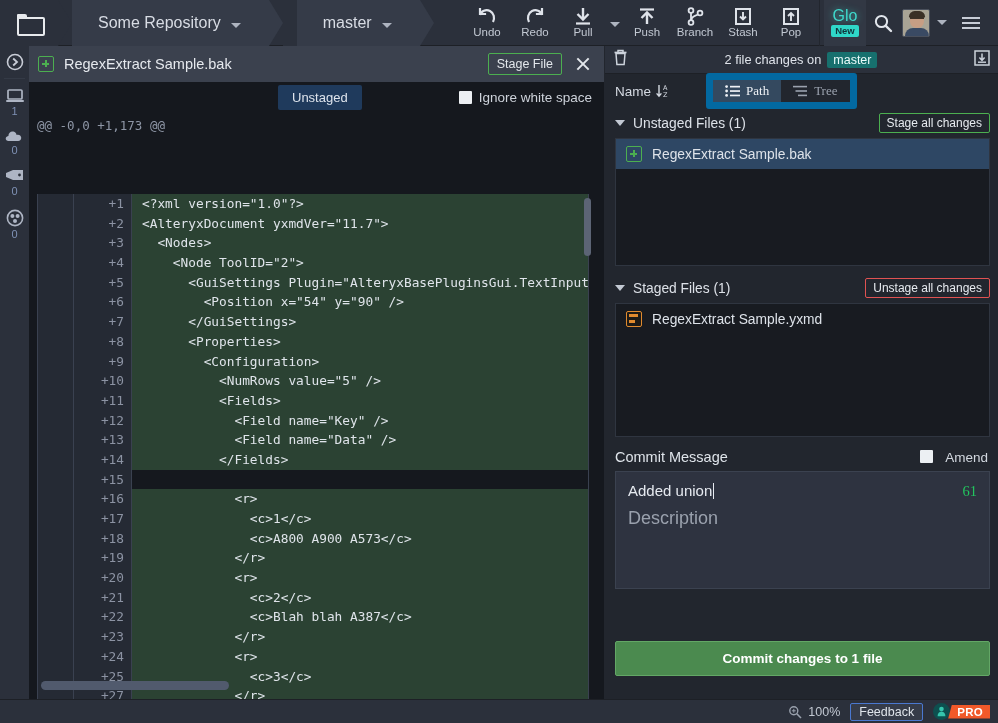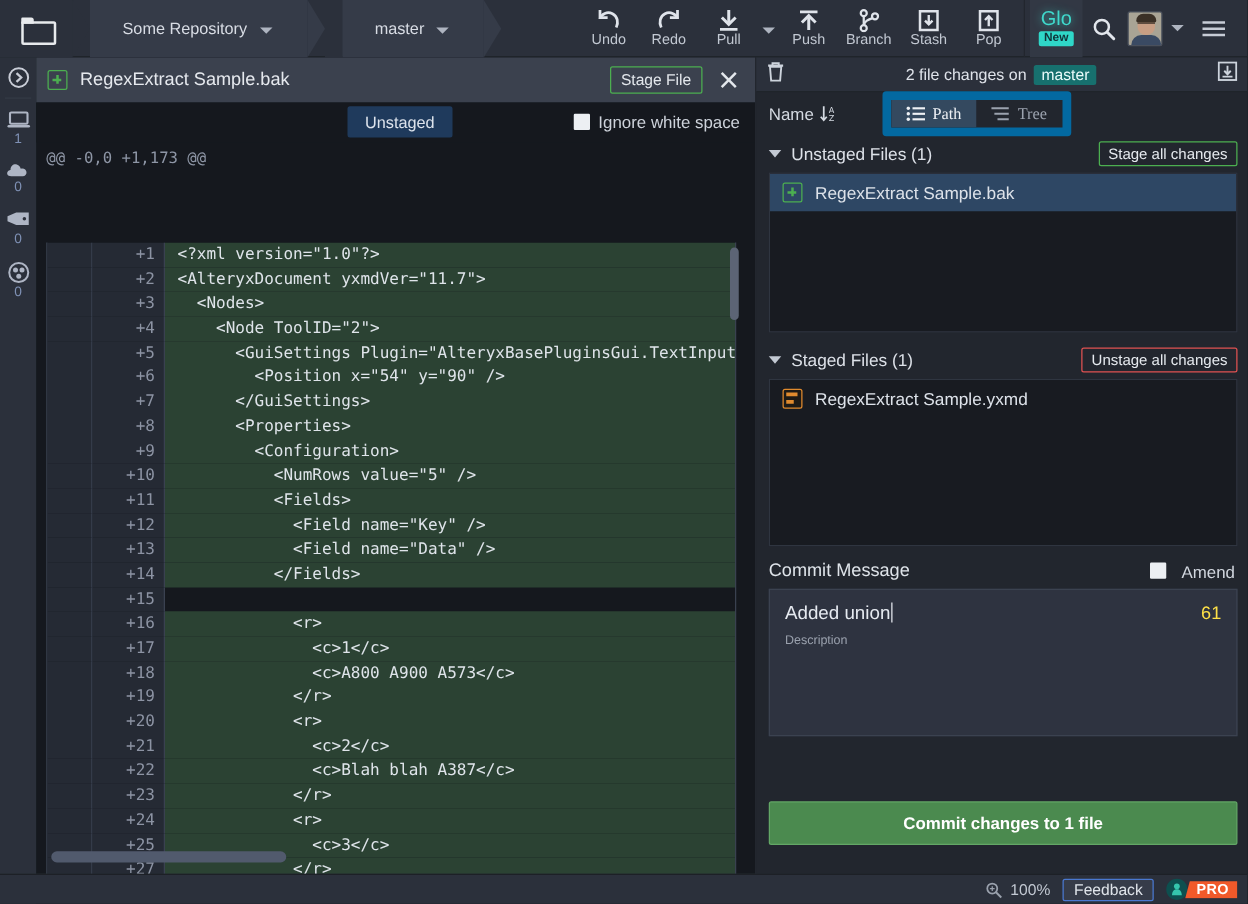--- a/index.html
+++ b/index.html
@@ -32,21 +32,21 @@
   }
   .folder-ico:after {
     content: ""; position: absolute; left: 0; top: 0px;
     width: 10px; height: 5px; background: #e8eaed;
     border-radius: 1px 2px 0 0;
   }
   .crumb {
     position: relative; height: 46px;
     display: flex; align-items: center;
     background: #353b48; color: #d8dce4;
-    padding: 0 28px 0 26px; font-size: 13px;
+    padding: 0 28px 0 26px; font-size: 16px;
     cursor: pointer; white-space: nowrap; text-align: right;
   }
   .crumb .caret { margin-left: 10px; }
   .chev {
     width: 0; height: 0; flex: none;
     border-top: 23px solid transparent;
     border-bottom: 23px solid transparent;
     border-left: 14px solid #353b48;
   }
   .chev.dark { border-left-color: #2b303b; }
@@ -297,22 +297,22 @@
     border: 1px solid #3b4250; height: 118px; position: relative;
   }
   .cm-line1 {
     display: flex; align-items: baseline; padding: 10px 12px 0 12px;
   }
   .cm-msg { color: #e6eaf0; font-size: 15px; flex: 1 1 auto; }
   .cursor-bar {
     display: inline-block; width: 1px; height: 16px;
     background: #e6eaf0; vertical-align: -3px; margin-left: 1px;
   }
-  .cm-count { color: #fde047; font-size: 14.5px; }
-  .cm-desc { color: #9aa1ad; font-size: 10px; padding: 8px 12px 0 12px; }
+  .cm-count { color: #22c55e; font-size: 14.5px; font-family: Liberation Serif, serif; }
+  .cm-desc { color: #9aa1ad; font-size: 18px; padding: 8px 12px 0 12px; }
   .commit-btn {
     position: absolute; left: 10px; bottom: 23px; width: 375px; height: 35px;
     background: #4b8a4f; border: 1px solid #63a766; border-radius: 2px;
     color: #fff; font-size: 13.5px; font-weight: bold;
     display: flex; align-items: center; justify-content: center; cursor: pointer;
   }
 
   
   .status {
     position: absolute; left: 0; bottom: 0; width: 998px; height: 24px;

